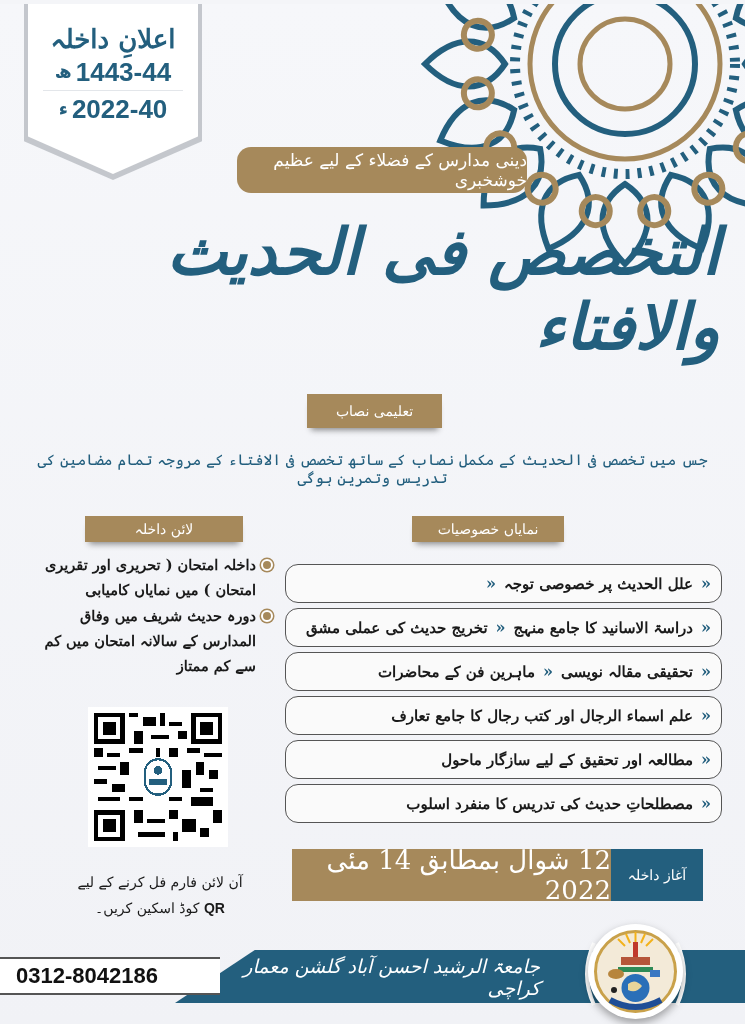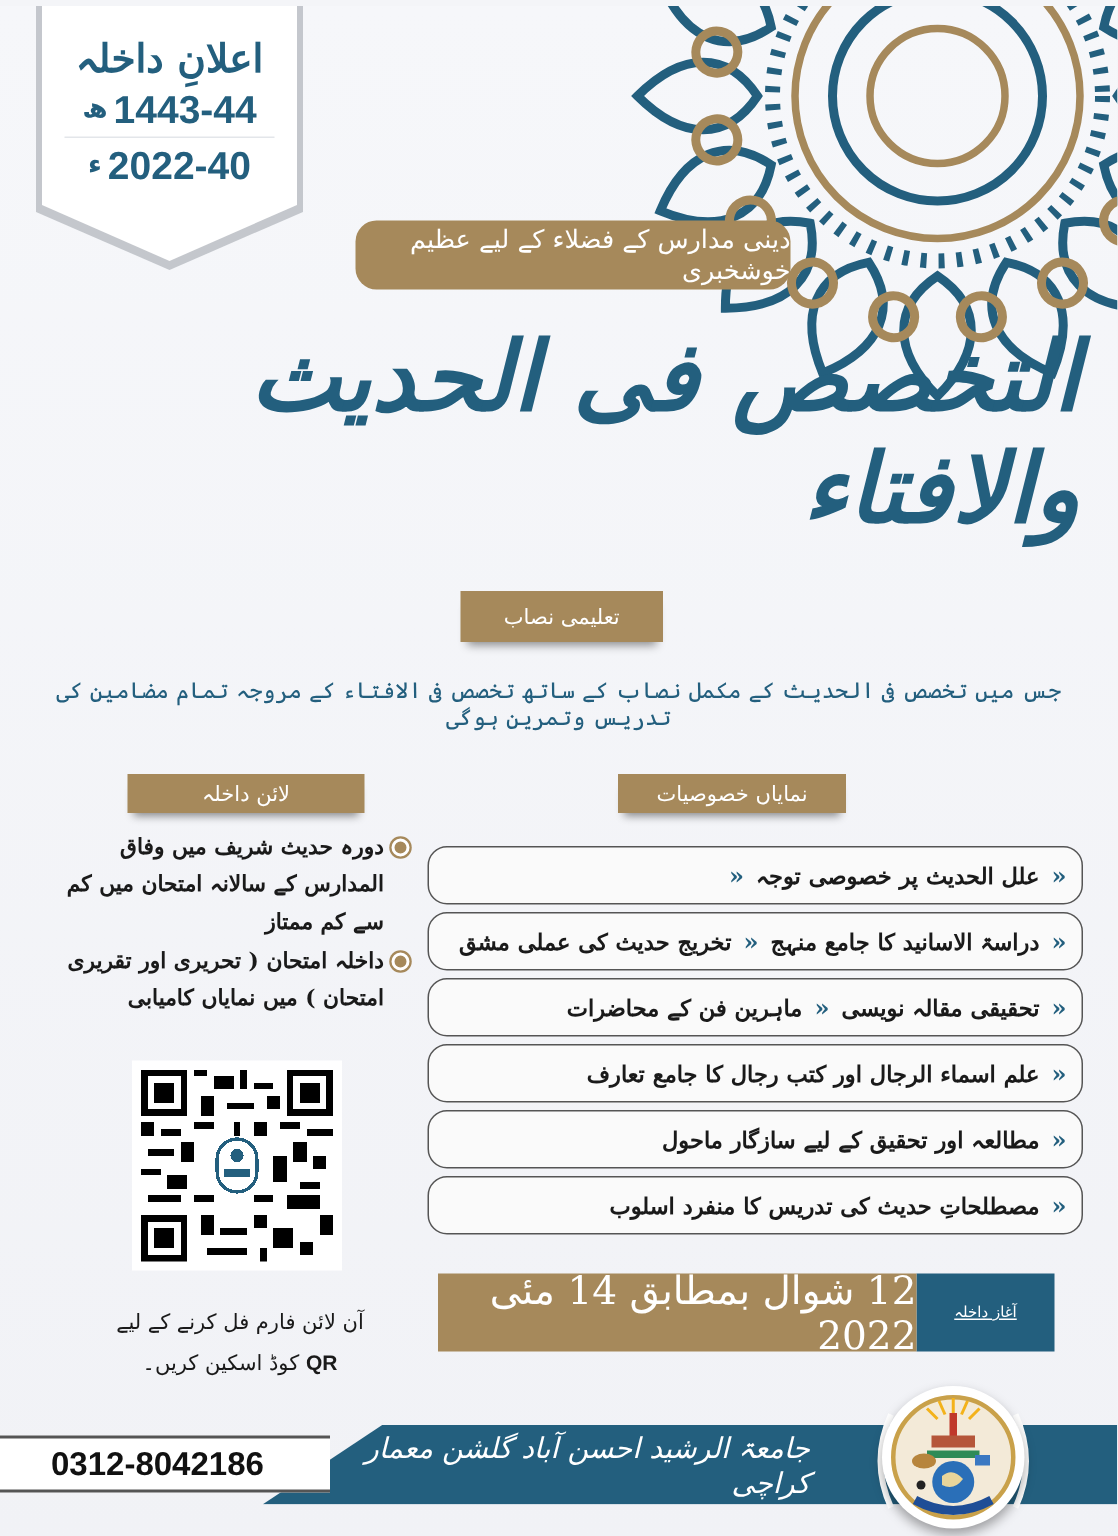--- a/index.html
+++ b/index.html
@@ -81,25 +81,25 @@
     .feature {
       height: 39px; margin-bottom: 5px; border: 1.5px solid #555; border-radius: 13px;
       background: #fafafa; display: flex; align-items: center; direction: rtl;
       padding-right: 10px; gap: 8px;
       color: #1a1a1a; font-family: "DejaVu Serif", serif; font-weight: bold; font-size: 15px;
     }
     .chev { color: #235f7e; font-size: 16px; font-weight: bold; }
 
     
     .start-bar { position: absolute; left: 292px; top: 845px; width: 411px; height: 52px; display: flex; direction: rtl; }
-    .start-label { width: 92px; background: #235f7e; color: #fff; font-family: "DejaVu Serif", serif; font-size: 10px; display: flex; align-items: center; justify-content: center; text-decoration: underline; }
+    .start-label { width: 92px; background: #235f7e; color: #fff; font-family: "DejaVu Serif", serif; font-size: 14px; display: flex; align-items: center; justify-content: center; }
     .start-date { flex: 1; background: #a6895b; color: #fff; font-family: "DejaVu Serif", serif; font-size: 26px; display: flex; align-items: center; justify-content: center; text-align: right; }
 
     
-    .phone-box { position: absolute; left: 0; top: 953px; width: 220px; height: 38px; background: #fff; border-top: 2px solid #555; border-bottom: 2px solid #555; display: flex; align-items: center; padding-left: 34px; font-family: "Liberation Sans", sans-serif; font-weight: bold; font-size: 22px; color: #111; }
+    .phone-box { position: absolute; left: 0; top: 953px; width: 220px; height: 38px; background: #fff; border-top: 2px solid #555; border-bottom: 2px solid #555; display: flex; align-items: center; padding-left: 16px; font-family: "Liberation Sans", sans-serif; font-weight: bold; font-size: 22px; color: #111; }
     .footer-band { position: absolute; left: 175px; top: 946px; width: 570px; height: 53px; background: #235f7e; clip-path: polygon(14% 0, 100% 0, 100% 100%, 0 100%); }
     .footer-name { position: absolute; left: 240px; top: 950px; width: 300px; height: 45px; color: #fff; font-family: "DejaVu Serif", serif; font-size: 19px; font-style: italic; display: flex; align-items: center; justify-content: center; direction: rtl; }
     .logo-wrap { position: absolute; left: 588px; top: 920px; width: 95px; height: 95px; }
     .logo-brackets { position: absolute; left: 578px; top: 935px; width: 115px; height: 70px; }
     .logo { width: 95px; height: 95px; border-radius: 50%; background: #fff; box-shadow: 0 4px 8px rgba(0,0,0,0.35); }
   </style>
 </head>
 <body>
 
 <div class="poster">
@@ -171,25 +171,25 @@
 
   <div class="main-title">التخصص فی الحدیث والافتاء</div>
 
   <div class="section-tag syllabus-tag">تعلیمی نصاب</div>
   <div class="syllabus-desc">جس میں تخصص فی الحدیث کے مکمل نصاب کے ساتھ تخصص فی الافتاء کے مروجہ تمام مضامین کی تدریس وتمرین ہوگی</div>
 
   <div class="section-tag cond-tag">لائن داخلہ</div>
   <ul class="cond-list">
     <li class="cond-item">
       <span class="bullet"></span>
-      <span>دورہ حدیث شریف میں وفاق المدارس کے سالانہ امتحان میں کم سے کم ممتاز</span>
+      <span>داخلہ امتحان ( تحریری اور تقریری امتحان ) میں نمایاں کامیابی</span>
     </li>
     <li class="cond-item">
       <span class="bullet"></span>
-      <span>داخلہ امتحان ( تحریری اور تقریری امتحان ) میں نمایاں کامیابی</span>
+      <span>دورہ حدیث شریف میں وفاق المدارس کے سالانہ امتحان میں کم سے کم ممتاز</span>
     </li>
   </ul>
 
   <div class="qr">
     <svg viewBox="0 0 29 29" shape-rendering="crispEdges">
       <rect width="29" height="29" fill="#fff"></rect>
       <g fill="#000">
         <rect x="0" y="0" width="7" height="7"></rect>
           <rect x="1" y="1" width="5" height="5" fill="#fff"></rect>
           <rect x="2" y="2" width="3" height="3"></rect>

